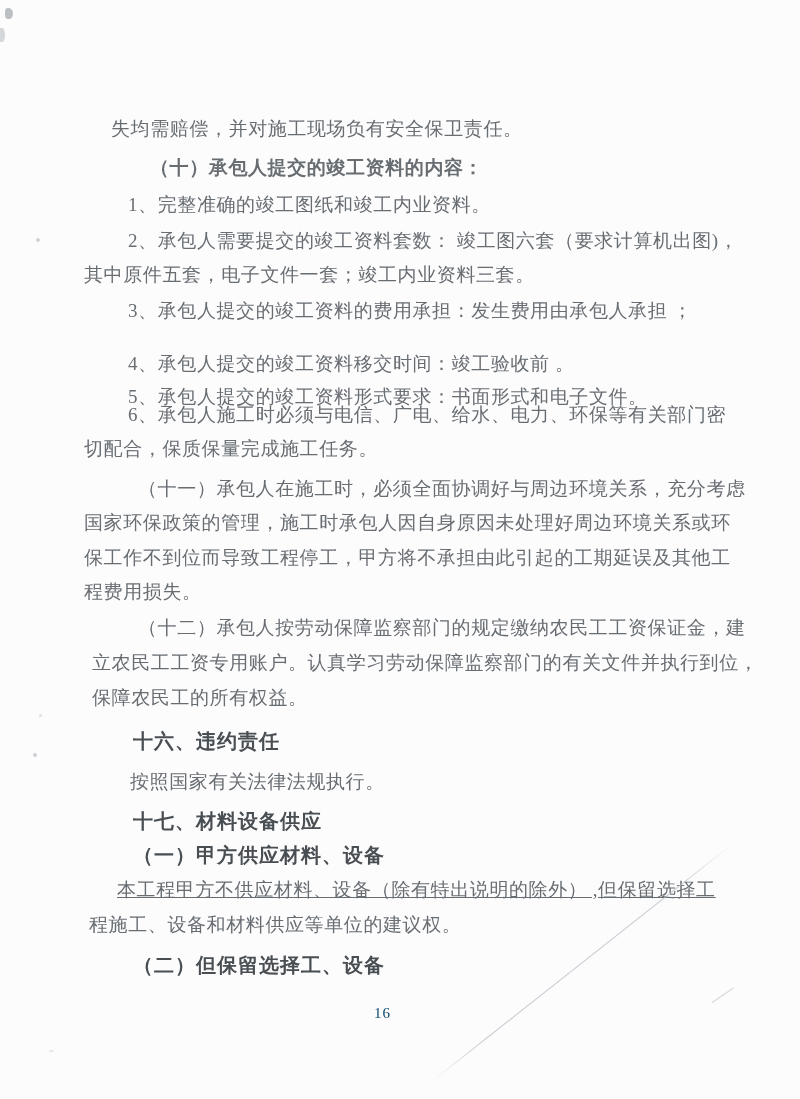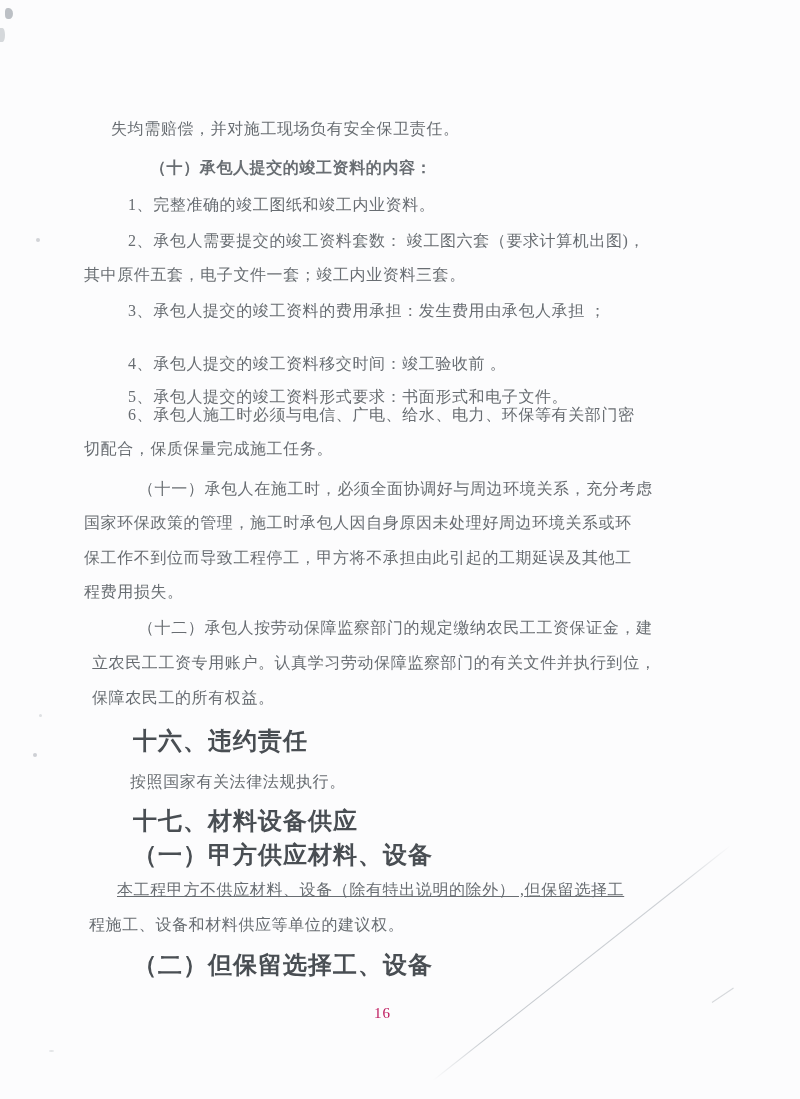--- a/index.html
+++ b/index.html
@@ -7,36 +7,36 @@
     position:relative;
     width:800px;height:1099px;
     margin:0 auto;
     background:#fcfcfd;
     overflow:hidden;
     font-family:"Liberation Serif","DejaVu Serif",serif;
   }
   .textline{
     position:absolute;
     white-space:nowrap;
-    font-size:16px;
+    font-size:19px;
     letter-spacing:0.6px;
     color:#686d72;
     line-height:24px;
   }
   .textline.heading{
     font-weight:bold;
-    font-size:24px;
+    font-size:20px;
     letter-spacing:1px;
     color:#494e53;
   }
   .page-number{
     position:absolute;
     left:374px;top:1005px;
     font-size:15px;
-    color:#be185d;
+    color:#0c4a6e;
     font-family:"Liberation Serif","DejaVu Serif",serif;
     letter-spacing:1px;
   }
   
   .crease{
     position:absolute;
     height:1px;
     background:linear-gradient(90deg, rgba(190,195,200,0), rgba(178,184,190,0.75) 18%, rgba(185,190,196,0.7) 82%, rgba(190,195,200,0));
     transform-origin:left center;
   }

